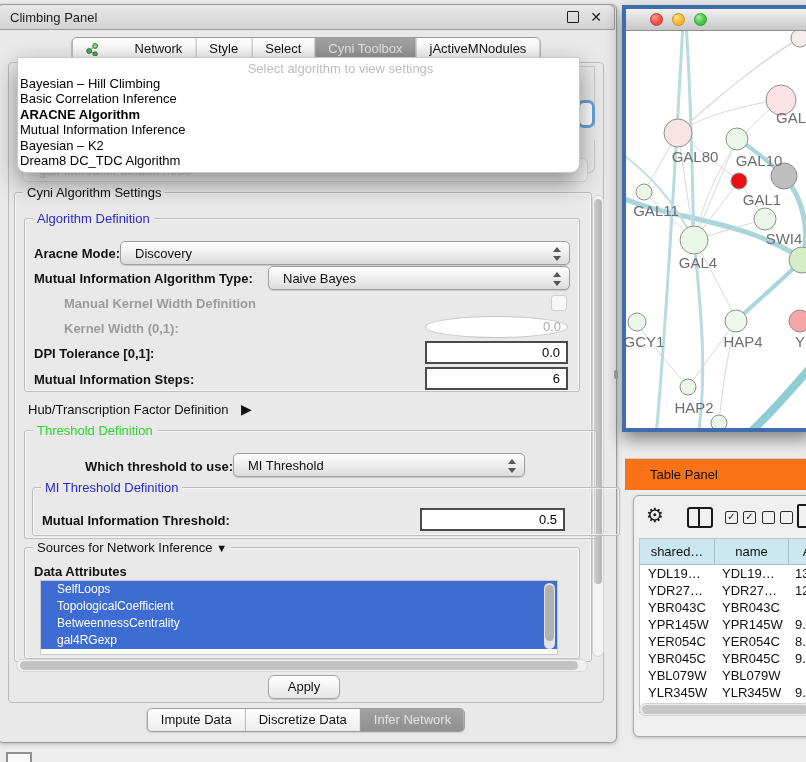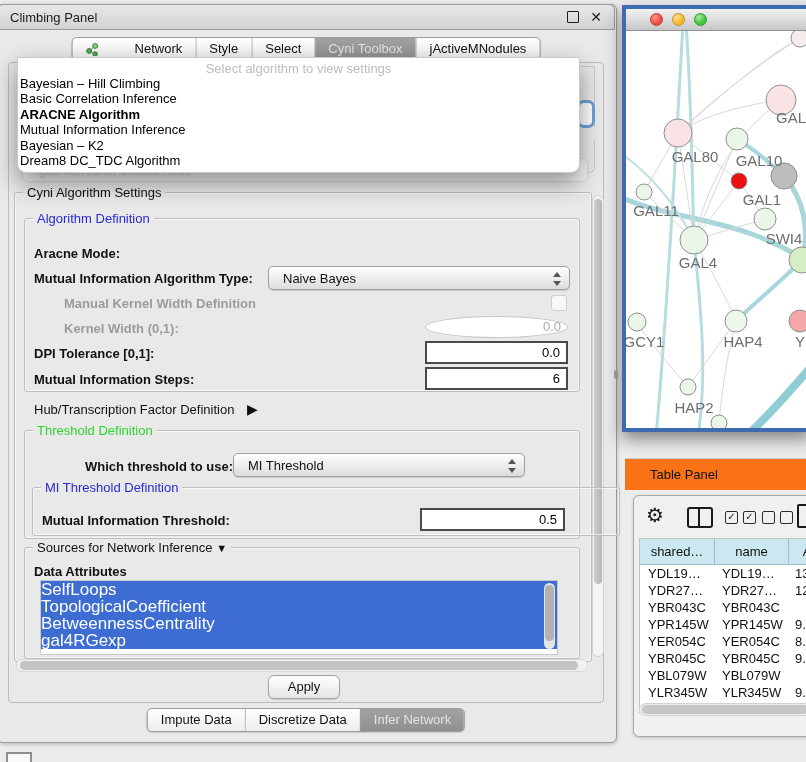--- a/index.html
+++ b/index.html
@@ -25,21 +25,21 @@
     border-left:1px solid #b9b9b9;white-space:nowrap;color:#111;}
   .tab:first-child{border-left:none;gap:36px;}
   .tab.sel{background:linear-gradient(#a2a2a2,#8f8f8f);color:#e3e3e3;border-left-color:#8f8f8f;}
   #top-tabs{left:306px;top:37px;transform:translateX(-50%);}
   #bottom-tabs{left:306px;top:708px;transform:translateX(-50%);}
   .net-ico{display:inline-flex;align-items:center;}
 
   
   #algo-popup{left:17px;top:57px;width:561px;height:114px;background:#fff;border:1px solid #c9c9c9;
     border-radius:2px 2px 9px 9px;box-shadow:0 10px 24px rgba(0,0,0,.42);z-index:50;}
-  #popup-placeholder{width:100%;text-align:center;color:#bcbcbc;font-size:13px;padding-top:3px;}
+  #popup-placeholder{width:100%;text-align:center;color:#bcbcbc;font-size:13px;padding-top:3px;padding-left:42px;}
   .popup-item{font-size:13px;line-height:15.4px;padding-left:2px;color:#000;}
   .popup-item.bold{font-weight:bold;}
 
   
   #ghost-combo{left:22px;top:158px;width:566px;height:24px;border:1px solid #d8d8d8;border-radius:6px;
     background:#f3f3f3;color:#cecece;font-size:13px;line-height:24px;padding-left:16px;z-index:5;box-sizing:border-box;}
   #frag-top{left:578px;top:66px;width:16px;height:60px;border-top:1px solid #c9c9c9;border-right:1px solid #c9c9c9;z-index:4;}
   #frag-blue{left:577px;top:100px;width:12px;height:22px;border:3px solid #6ba2d8;border-radius:7px;background:#fff;z-index:6;}
   #frag-bot{left:578px;top:140px;width:16px;height:32px;border-right:1px solid #c9c9c9;border-bottom:1px solid #c9c9c9;border-radius:0 0 6px 0;z-index:4;}
 
@@ -64,21 +64,21 @@
 
   
   .field{position:absolute;background:#fff;font-size:13px;box-sizing:border-box;text-align:right;padding-right:6px;}
   .field.light{border:1px solid #c6c6c6;color:#a9a9a9;}
   .field.dark{border:2px solid #4a4a4a;color:#000;}
 
   .checkbox{position:absolute;width:14px;height:14px;border:1px solid #cfcfcf;border-radius:3px;background:#f7f7f7;}
 
   
   #attr-list{left:40px;top:580px;width:516px;height:73px;background:#fff;border:1px solid #c9c9c9;overflow:hidden;}
-  .list-item{height:17px;line-height:17px;font-size:17px;padding-left:0;color:#111;}
+  .list-item{height:17px;line-height:17px;font-size:12px;padding-left:16px;color:#111;}
   .list-item.sel{background:#3d6dd2;color:#fff;}
   #attr-vscroll{position:absolute;right:2px;top:2px;width:11px;height:66px;background:#e4e4e4;border-radius:6px;}
   #attr-vthumb{position:absolute;left:1px;top:2px;width:9px;height:56px;background:#b2b2b2;border-radius:5px;}
 
   
   #settings-vscroll{left:592px;top:195px;width:12px;height:462px;background:#f4f4f4;border:1px solid #d2d2d2;border-radius:7px;box-sizing:border-box;}
   #settings-vthumb{position:absolute;left:1px;top:3px;width:8px;height:385px;background:linear-gradient(90deg,#cdcdcd,#b4b4b4);border-radius:5px;}
   #hscroll{left:16px;top:659px;width:572px;height:13px;background:#f1f1f1;border:1px solid #d8d8d8;border-radius:7px;box-sizing:border-box;}
   #hthumb{position:absolute;left:3px;top:1px;width:558px;height:9px;background:#c3c3c3;border-radius:5px;}
 
@@ -187,40 +187,44 @@
     <span class="grouplabel">Cyni Algorithm Settings</span>
   </div>
   <div class="abs" id="settings-vscroll">
     <div id="settings-vthumb"></div>
   </div>
 
   <div class="abs groupbox" style="left:24px;top:218px;width:554px;height:172px;">
     <span class="grouplabel lbl-blue">Algorithm Definition</span>
   </div>
   <span class="rowlabel abs" style="left:34px;top:246px;">Aracne Mode:</span>
+  <div class="combo" style="left:120px;top:241px;width:450px;">
+    <span>Discovery</span>
+    <span class="stepper"></span>
+  </div>
   <span class="rowlabel abs" style="left:34px;top:271px;">Mutual Information Algorithm Type:</span>
   <div class="combo" style="left:268px;top:266px;width:302px;">
     <span>Naive Bayes</span>
     <span class="stepper"></span>
   </div>
   <span class="rowlabel dis abs" style="left:34px;top:296px;">Manual Kernel Width Definition</span>
   <div class="checkbox" style="left:551px;top:295px;"></div>
   <span class="rowlabel dis abs" style="left:34px;top:321px;">Kernel Width (0,1):</span>
   <div class="field light" style="left:425px;top:316px;width:143px;height:22px;line-height:20px;">0.0</div>
   <span class="rowlabel abs" style="left:34px;top:346px;">DPI Tolerance [0,1]:</span>
   <div class="field dark" style="left:425px;top:341px;width:143px;height:23px;line-height:19px;">0.0</div>
   <span class="rowlabel abs" style="left:34px;top:372px;">Mutual Information Steps:</span>
   <div class="field dark" style="left:425px;top:367px;width:143px;height:23px;line-height:19px;">6</div>
 
-  <div class="abs" style="left:34px;top:401px;font-size:13px;">
+  <div class="abs" style="left:28px;top:401px;font-size:13px;">
     <span>Hub/Transcription Factor Definition</span>
     <span style="margin-left:9px;font-size:14px;">▶</span>
   </div>
 
-  <div class="abs groupbox" style="left:24px;top:430px;width:554px;height:107px;">
+  <div class="abs groupbox" style="left:24px;top:430px;width:554px;height:107px;padding-left:17px;">
     <span class="grouplabel lbl-green">Threshold Definition</span>
   </div>
   <span class="rowlabel abs" style="left:85px;top:459px;">Which threshold to use:</span>
   <div class="combo" style="left:233px;top:453px;width:292px;">
     <span>MI Threshold</span>
     <span class="stepper"></span>
   </div>
   <div class="abs groupbox" style="left:32px;top:487px;width:538px;height:47px;padding-left:48px;">
     <span class="grouplabel lbl-blue">MI Threshold Definition</span>
   </div>

